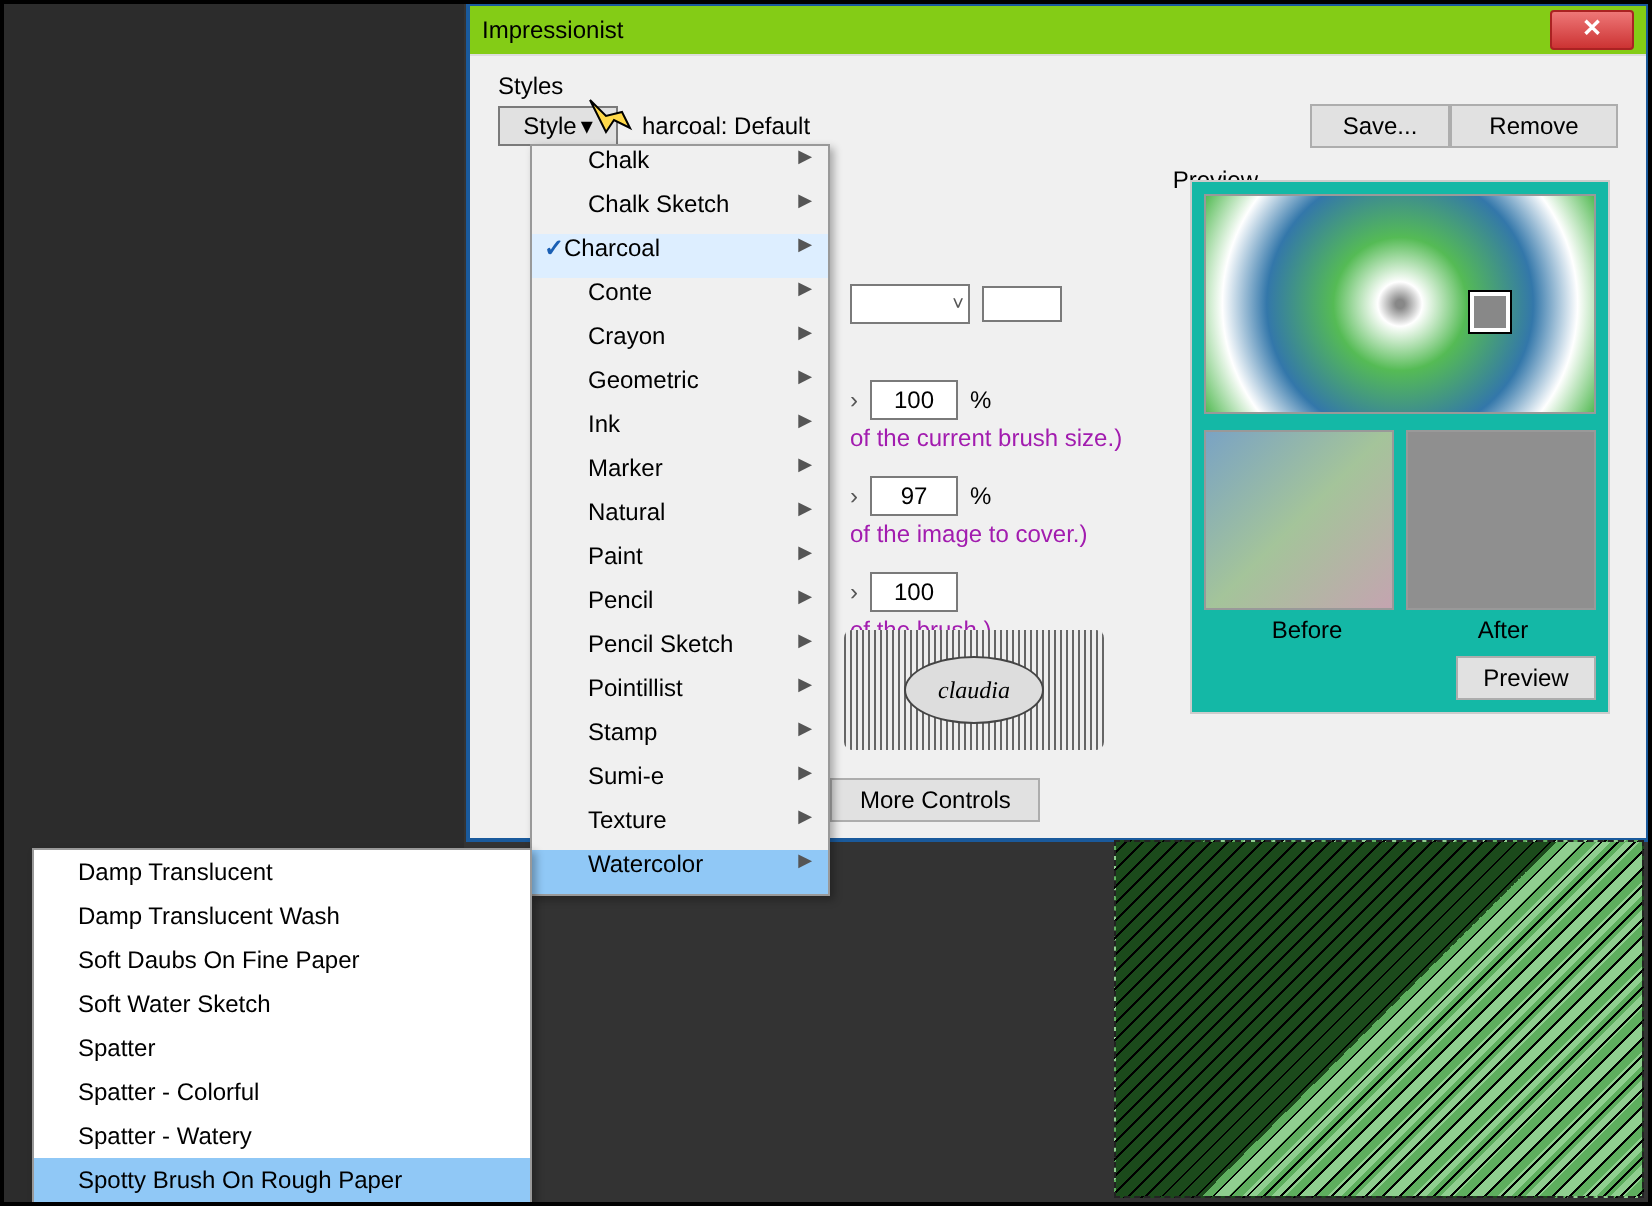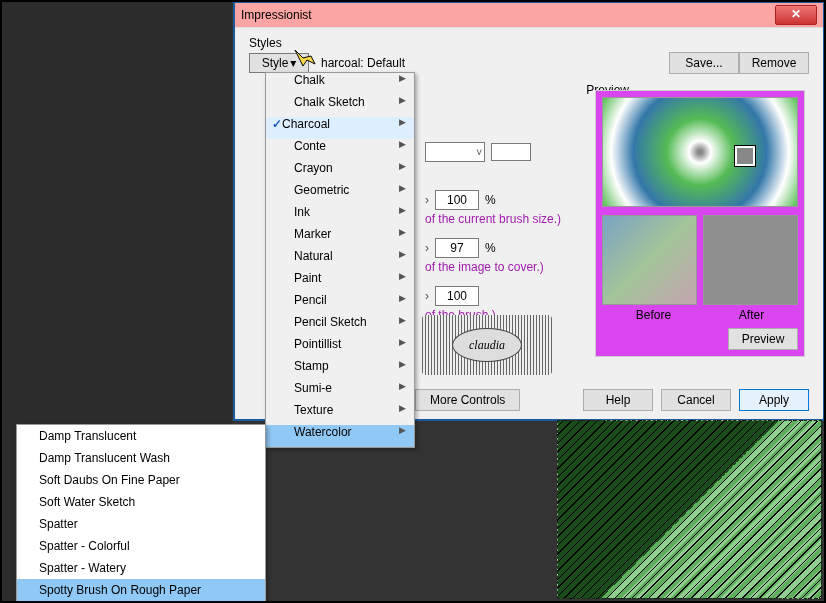--- a/index.html
+++ b/index.html
@@ -1,19 +1,19 @@
 <!DOCTYPE html>
 <html><head>
 <meta charset="utf-8">
 <style>
   * { box-sizing: border-box; font-family: "Segoe UI", Tahoma, sans-serif; font-size: 12px; }
   body { margin: 0; background: #333; width: 826px; height: 603px; position: relative; overflow: hidden; border: 2px solid #000; }
   .bg-left { position: absolute; left: 0; top: 0; width: 230px; height: 100%; background: #2c2c2c; }
   .dialog { position: absolute; left: 232px; top: 0; right: 0; height: 418px; background: #f0f0f0; border: 1px solid #1a5a9c; box-shadow: 0 0 0 1px #1a5a9c; }
-  .titlebar { height: 25px; background: #fca5a5; display: flex; align-items: center; padding: 0 6px; justify-content: space-between; border-bottom: 1px solid #ddd; }
+  .titlebar { height: 25px; background: #84cc16; display: flex; align-items: center; padding: 0 6px; justify-content: space-between; border-bottom: 1px solid #ddd; }
   .title { color: #000; }
   .closebtn { width: 42px; height: 20px; background: linear-gradient(#e77, #c33); border: 1px solid #a22; border-radius: 2px; color: #fff; text-align: center; line-height: 16px; font-weight: bold; cursor: pointer; }
   .dlgbody { padding: 8px 14px; position: relative; height: calc(100% - 25px); }
   .styles-label { margin-bottom: 2px; }
   .styles-row { display: flex; gap: 6px; align-items: center; }
   .style-dd { width: 60px; height: 20px; border: 1px solid #7a7a7a; background: #e1e1e1; display: flex; align-items: center; justify-content: center; cursor: pointer; position: relative; }
   .style-dd::after { content: "▾"; margin-left: 2px; }
   .cursor { position: absolute; font-size: 20px; pointer-events: none; }
   .cursor svg { width: 26px; height: 22px; }
   .style-name { flex: 1; padding-left: 6px; }
@@ -34,21 +34,21 @@
   
   .mid { position: absolute; left: 190px; top: 110px; width: 200px; }
   .rowc { display: flex; align-items: center; gap: 6px; height: 24px; margin-top: 2px; }
   .combo { width: 60px; height: 20px; border: 1px solid #7a7a7a; background: #fff; display: flex; align-items: center; justify-content: flex-end; padding-right: 2px; }
   .combo::after { content: "˅"; font-size: 10px; color: #555; }
   .swatch { width: 40px; height: 18px; border: 1px solid #7a7a7a; background: #fff; }
   .numbox { width: 44px; height: 20px; border: 1px solid #7a7a7a; background: #fff; text-align: center; line-height: 18px; }
   .note { color: #a21caf; font-size: 12px; margin-bottom: 10px; }
   .lt { color: #555; }
   
-  .preview-group { position: absolute; right: 18px; top: 62px; width: 210px; border: 1px solid #ccc; padding: 6px; background: #d946ef; }
+  .preview-group { position: absolute; right: 18px; top: 62px; width: 210px; border: 1px solid #ccc; padding: 6px; background: #14b8a6; }
   .preview-label { position: absolute; top: 55px; right: 190px; background: #f0f0f0; padding: 0 4px; }
   .big-prev { width: 196px; height: 110px; background: radial-gradient(circle at 50% 50%, #888 2%, #fff 10%, #5b5 30%, #37a 60%, #fff 80%, #5b5 100%); position: relative; border: 1px solid #999; margin-bottom: 8px; }
   .big-prev .box { position: absolute; right: 42px; top: 48px; width: 20px; height: 20px; border: 2px solid #fff; background: #888; box-shadow: 0 0 0 1px #000; }
   .small-row { display: flex; gap: 6px; }
   .small-prev { width: 95px; height: 90px; border: 1px solid #999; }
   .before { background: linear-gradient(135deg, #7aa3c4, #a4c49a, #c4a4b0); }
   .after { background: #8f8f8f; }
   .ba-labels { display: flex; justify-content: space-around; margin-top: 3px; }
   .prev-btn { margin-top: 6px; float: right; }
   
@@ -84,21 +84,21 @@
         <span>Style</span>
       </div>
       <div class="cursor" style="left: 58px; top: 20px;">
         <svg viewBox="0 0 26 22">
             <path d="M2 2 L10 18 L14 12 L22 16 L18 8 L10 10 Z" fill="#ffd94a" stroke="#000" stroke-width="1"></path>
           </svg>
       </div>
       <span class="style-name">harcoal: Default</span>
       <div class="right-btns">
         <div class="btn" style="width:70px">Save...</div>
-        <div class="btn" style="width:70px">Remove</div>
+        <div class="btn" style="width:84px">Remove</div>
       </div>
     </div>
 
     <div class="mid">
       <div class="rowc">
         <div class="combo"></div>
         <div class="swatch"></div>
       </div>
       <div class="rowc" style="margin-top:24px;">
         <span class="lt">›</span>
@@ -131,25 +131,20 @@
       <div class="ba-labels">
         <span>Before</span>
         <span>After</span>
       </div>
       <div class="btn prev-btn" style="width:70px">Preview</div>
       <div style="clear:both"></div>
     </div>
 
     <div class="btn more-btn">More Controls</div>
 
-    <div class="bottom-btns">
-      <div class="btn" style="width:70px">Help</div>
-      <div class="btn" style="width:70px">Cancel</div>
-      <div class="btn primary" style="width:70px">Apply</div>
-    </div>
   </div>
 </div>
 
 <div class="watermark">
   <div class="oval">claudia</div>
 </div>
 
 <div class="menu" id="style-menu">
     <div class="menu-item">
       <span>Chalk</span>

